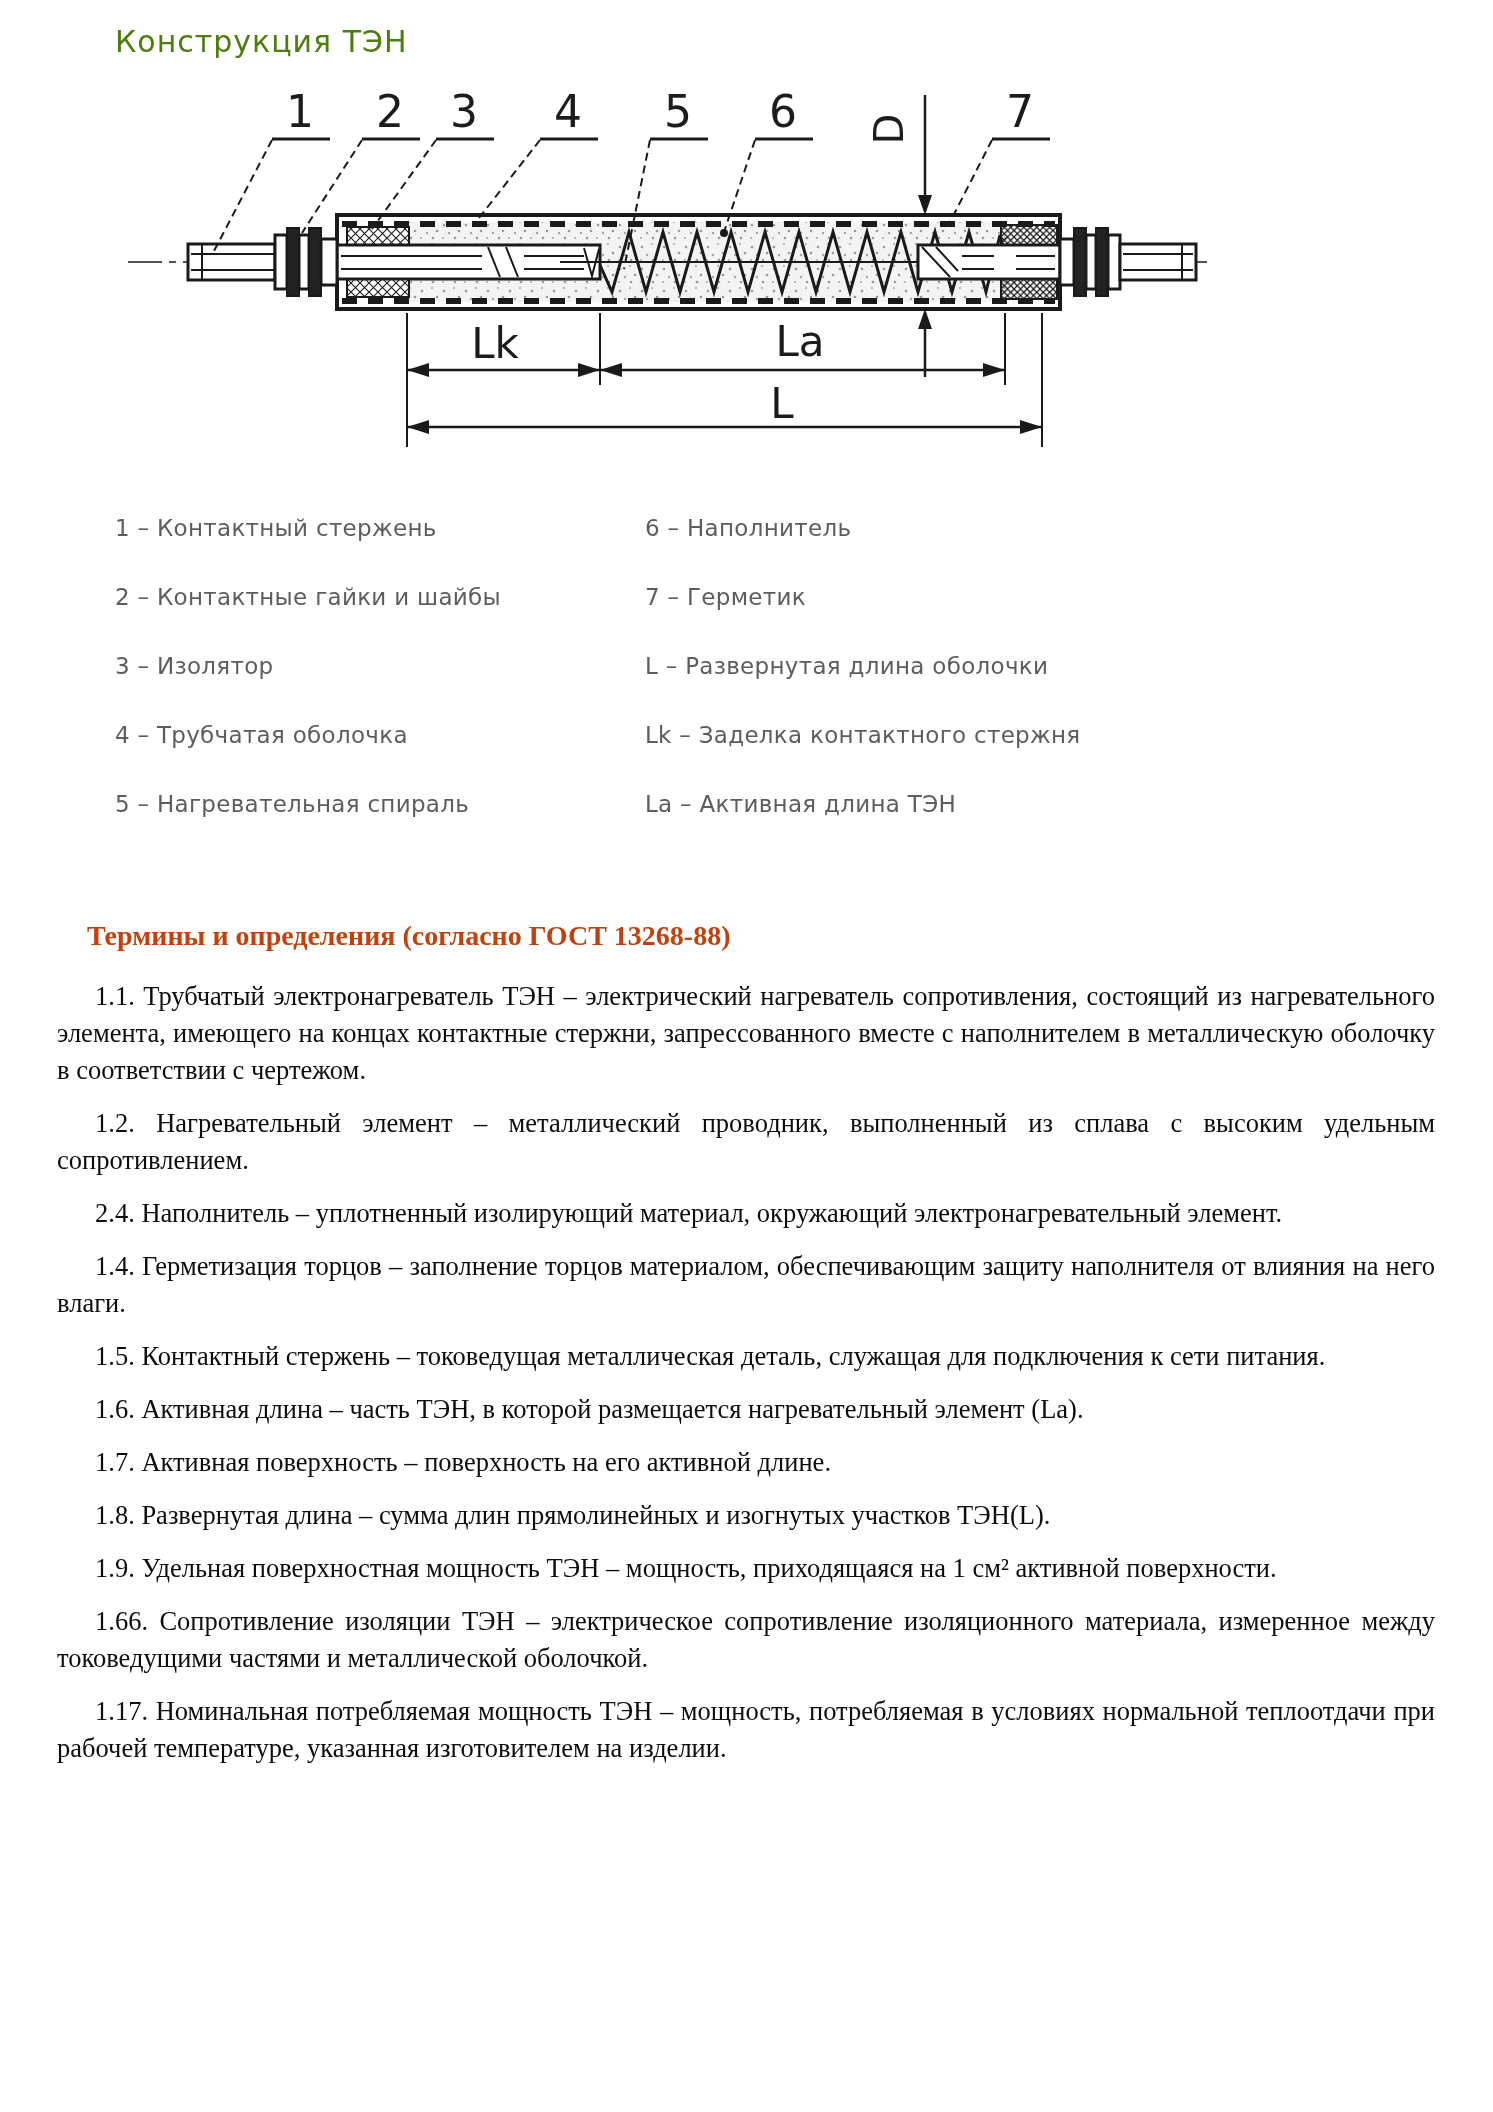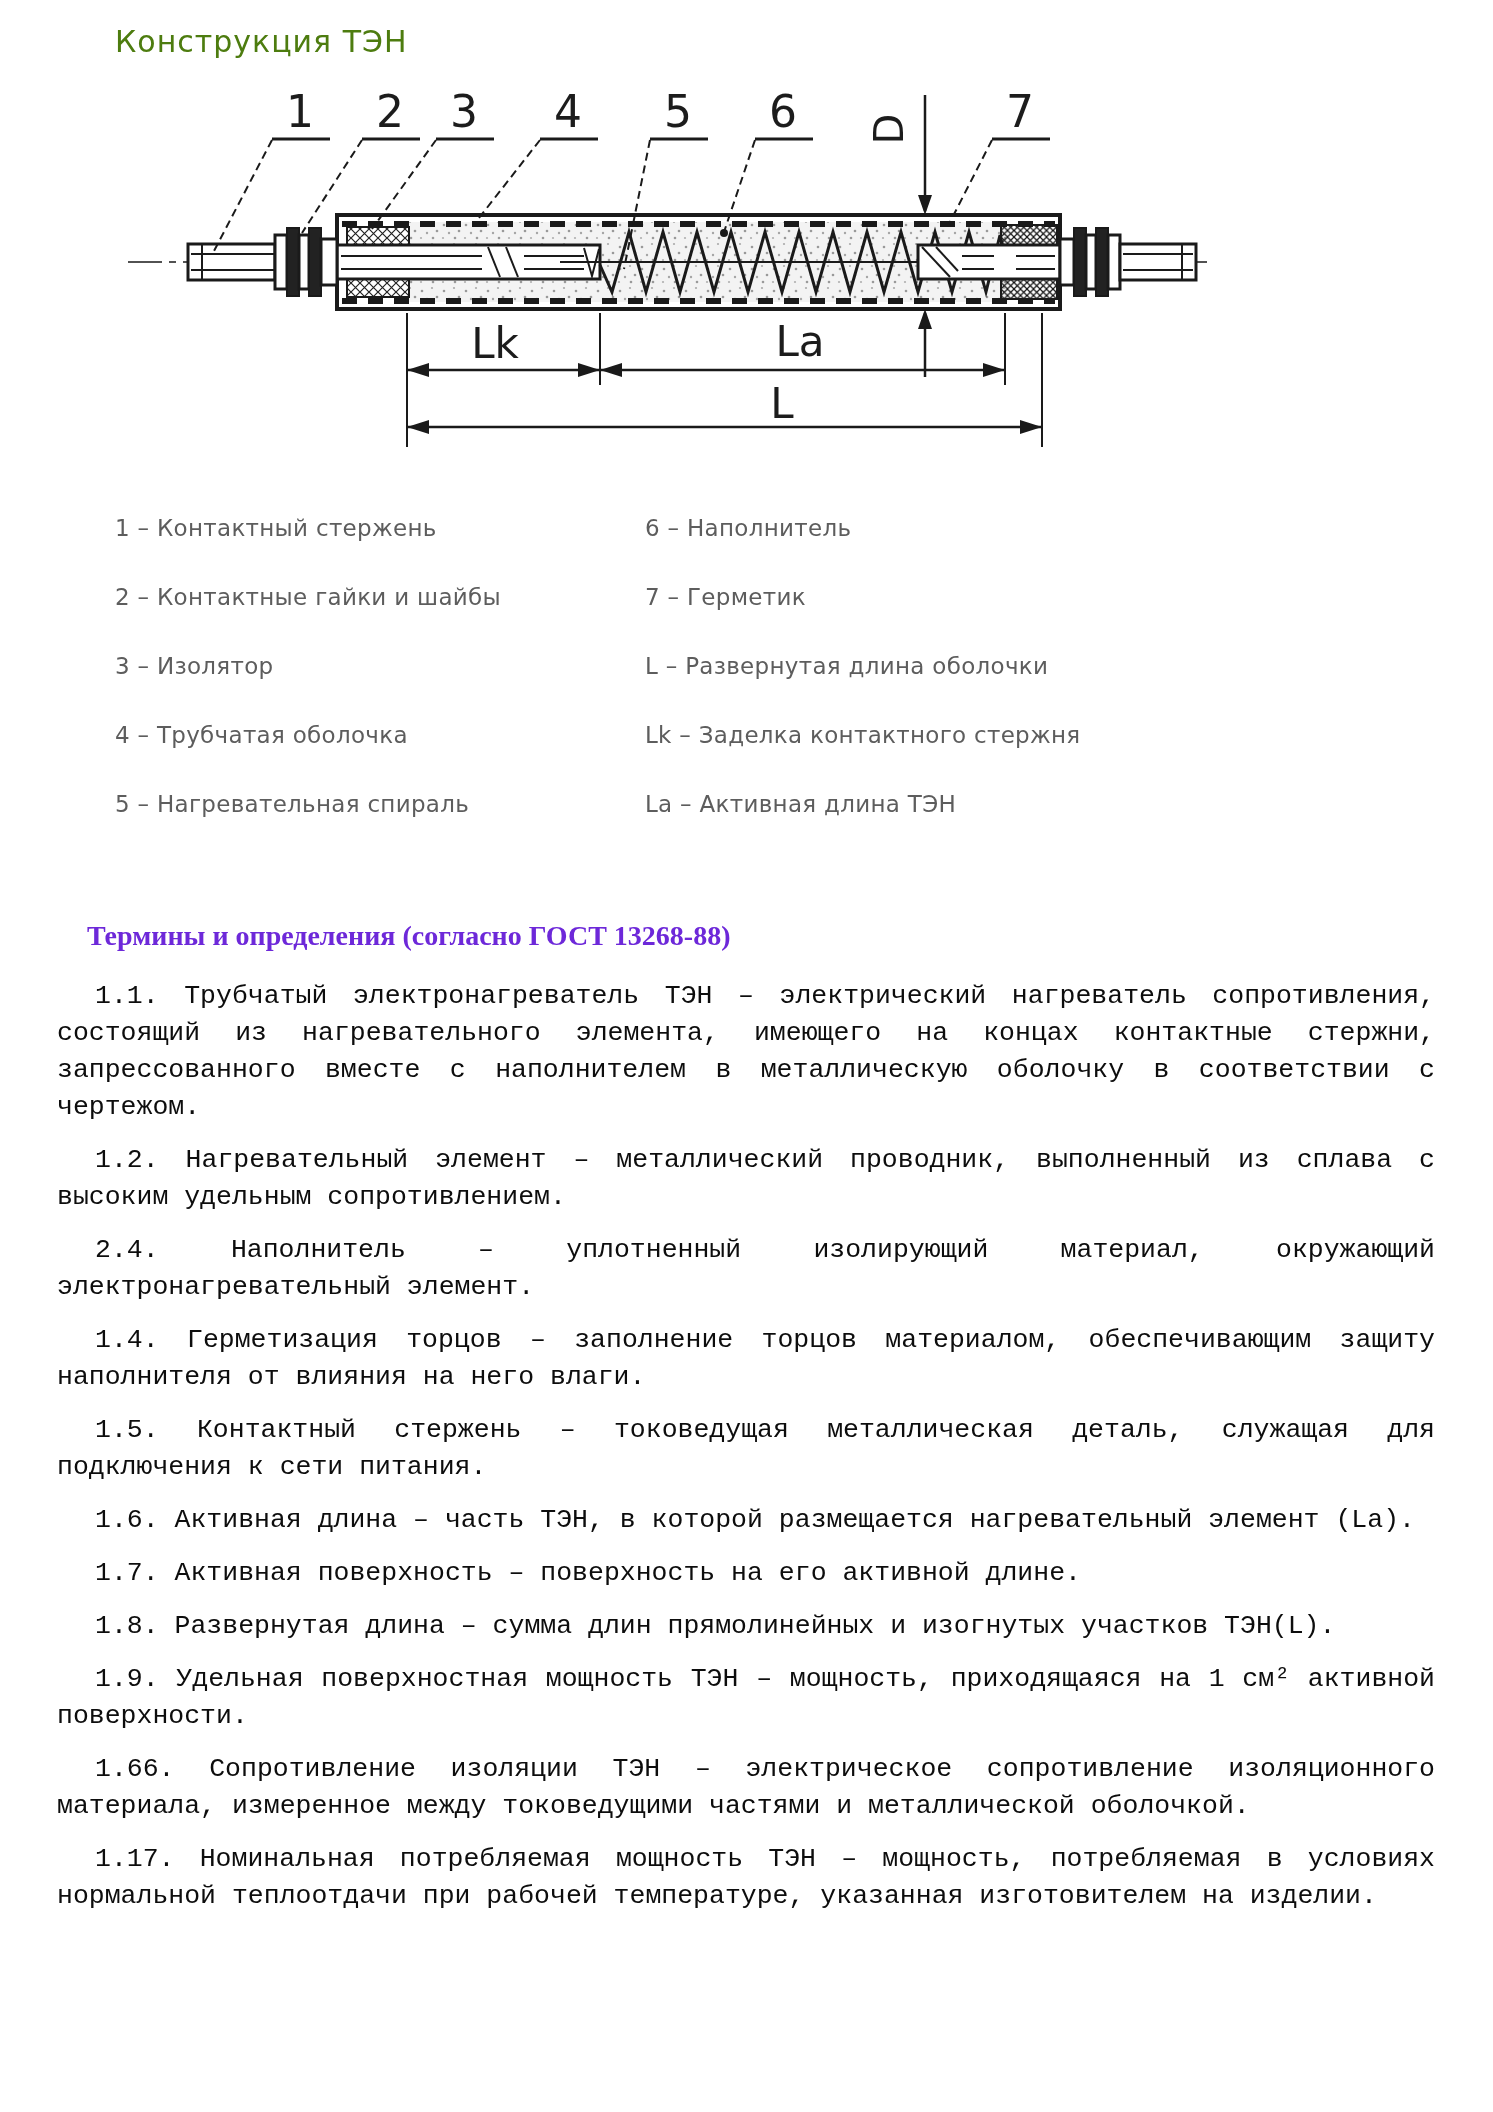--- a/index.html
+++ b/index.html
@@ -24,31 +24,30 @@
     font-size:23px;
     color:#5d5d5d;
     letter-spacing:0.3px;
   }
 
   .terms{margin:103px 58px 0 57px;}
   .terms h2{
     font-size:28px;
     font-weight:bold;
     margin:0 0 26px 30px;
-    color:#6d28d9;
+    color:#c2410c;
     font-family:Liberation Serif, serif;
   }
   .terms p{
     font-size:26.5px;
     line-height:37px;
     margin:0 0 16px 0;
     text-indent:38px;
     text-align:justify;
     color:#0d0d0d;
-    font-family:Liberation Mono, monospace;
   }
 </style>
 </head>
 <body>
 
 <div class="doc-title">Конструкция ТЭН</div>
 
 <svg class="figure" width="1493" height="396" viewBox="0 84 1493 396" xmlns="http://www.w3.org/2000/svg">
   <defs>
     <pattern id="xhatch" width="9" height="9" patternUnits="userSpaceOnUse">

